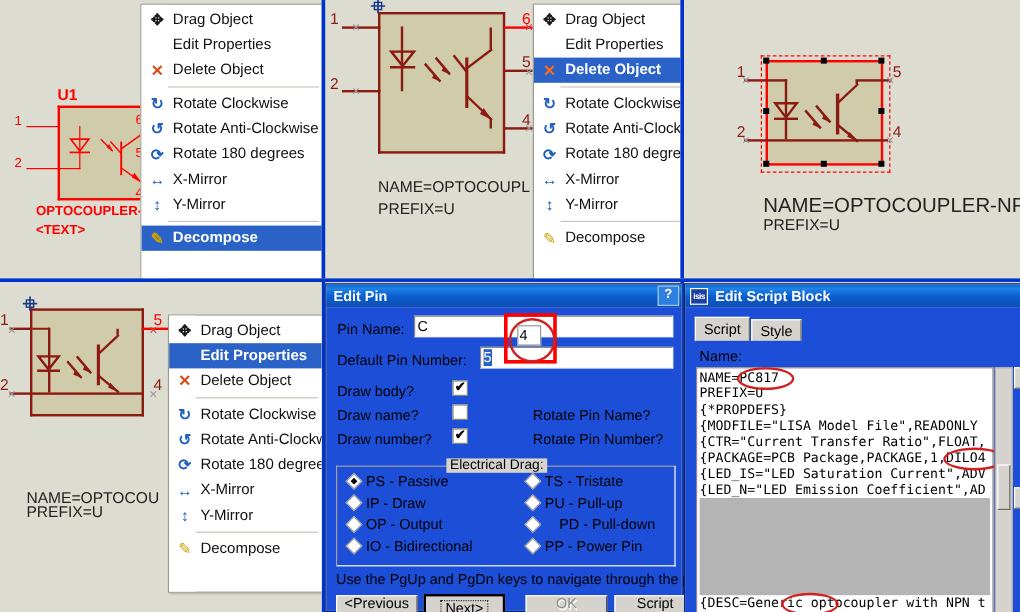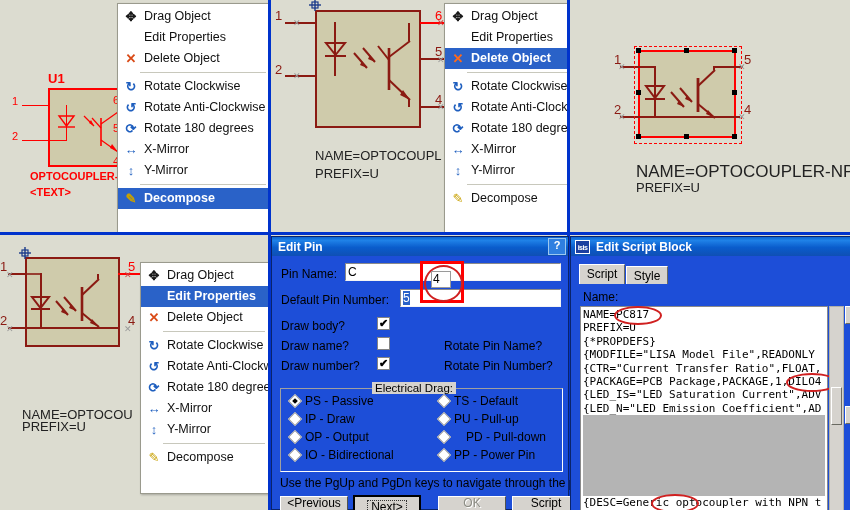--- a/index.html
+++ b/index.html
@@ -464,21 +464,21 @@
       </div>
     <div class="radio-lbl" style="left:33px;top:174px;">OP - Output</div>
     <div class="radio" style="left:17px;top:193px;">
         <i></i>
       </div>
     <div class="radio-lbl" style="left:33px;top:192px;">IO - Bidirectional</div>
 
     <div class="radio" style="left:166px;top:139px;">
         <i></i>
       </div>
-    <div class="radio-lbl" style="left:182px;top:138px;">TS - Default</div>
+    <div class="radio-lbl" style="left:182px;top:138px;">TS - Tristate</div>
     <div class="radio" style="left:166px;top:157px;">
         <i></i>
       </div>
     <div class="radio-lbl" style="left:182px;top:156px;">PU - Pull-up</div>
     <div class="radio" style="left:166px;top:175px;">
         <i></i>
       </div>
     <div class="radio-lbl" style="left:194px;top:174px;">PD - Pull-down</div>
     <div class="radio" style="left:166px;top:193px;">
         <i></i>

